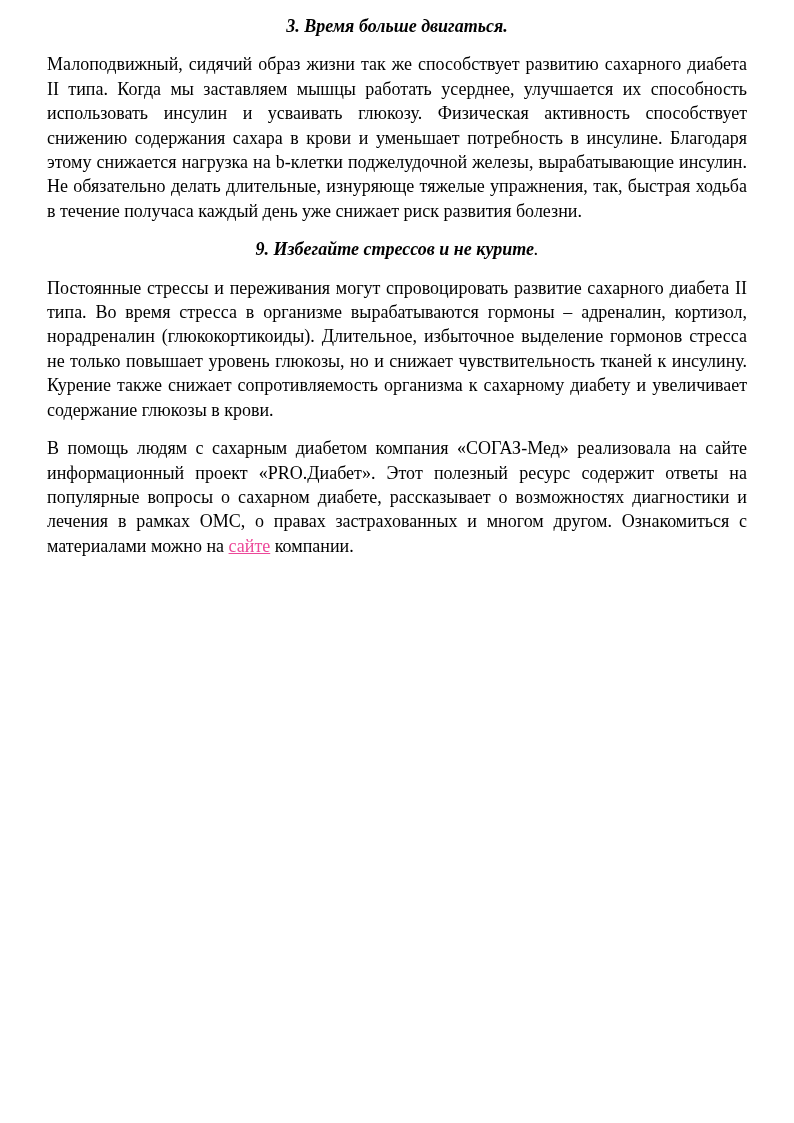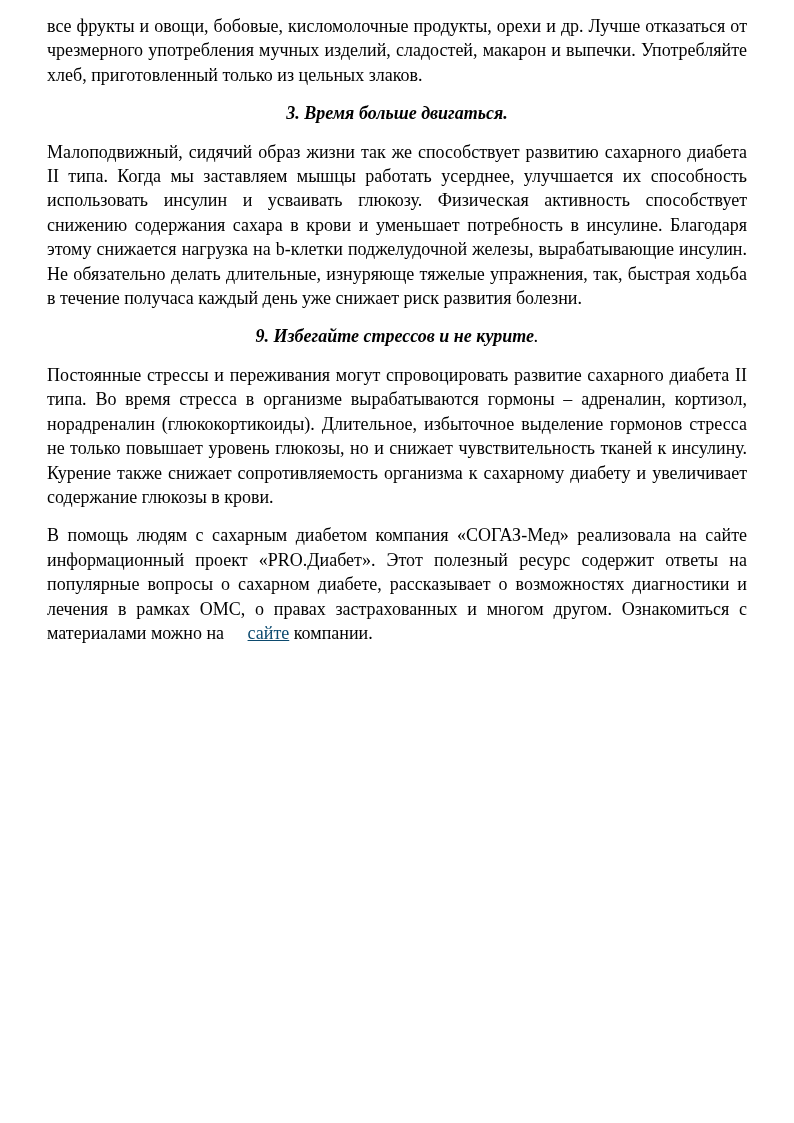--- a/index.html
+++ b/index.html
@@ -27,31 +27,29 @@
   .heading {
     margin: 0 0 14px 0;
     font-weight: bold;
     text-align: center;
     font-style: italic;
   }
   .heading .normal-weight {
     font-weight: normal;
   }
   a.doc-link {
-    color: #0c4a6e;
+    color: #ec4899;
     cursor: pointer;
-    margin-left: 19px;
   }
 </style>
 </head>
 <body>
 
 <div class="page">
 
-  <p class="para">все фрукты и овощи, бобовые, кисломолочные продукты, орехи и др. Лучше отказаться от чрезмерного употребления мучных изделий, сладостей, макарон и выпечки. Употребляйте хлеб, приготовленный только из цельных злаков.</p>
 
   <p class="heading">3. Время больше двигаться.</p>
 
   <p class="para">Малоподвижный, сидячий образ жизни так же способствует развитию сахарного диабета II типа. Когда мы заставляем мышцы работать усерднее, улучшается их способность использовать инсулин и усваивать глюкозу. Физическая активность способствует снижению содержания сахара в крови и уменьшает потребность в инсулине. Благодаря этому снижается нагрузка на b-клетки поджелудочной железы, вырабатывающие инсулин. Не обязательно делать длительные, изнуряюще тяжелые упражнения, так, быстрая ходьба в течение получаса каждый день уже снижает риск развития болезни.</p>
 
   <p class="heading"><span>9. Избегайте стрессов и не курите</span><span class="normal-weight">.</span></p>
 
   <p class="para">Постоянные стрессы и переживания могут спровоцировать развитие сахарного диабета II типа. Во время стресса в организме вырабатываются гормоны – адреналин, кортизол, норадреналин (глюкокортикоиды). Длительное, избыточное выделение гормонов стресса не только повышает уровень глюкозы, но и снижает чувствительность тканей к инсулину. Курение также снижает сопротивляемость организма к сахарному диабету и увеличивает содержание глюкозы в крови.</p>
 
   <p class="para"><span>В помощь людям с сахарным диабетом компания «СОГАЗ-Мед» реализовала на сайте информационный проект «PRO.Диабет». Этот полезный ресурс содержит ответы на популярные вопросы о сахарном диабете, рассказывает о возможностях диагностики и лечения в рамках ОМС, о правах застрахованных и многом другом. Ознакомиться с материалами можно на </span><a href="#" class="doc-link">сайте</a><span> компании.</span></p>

